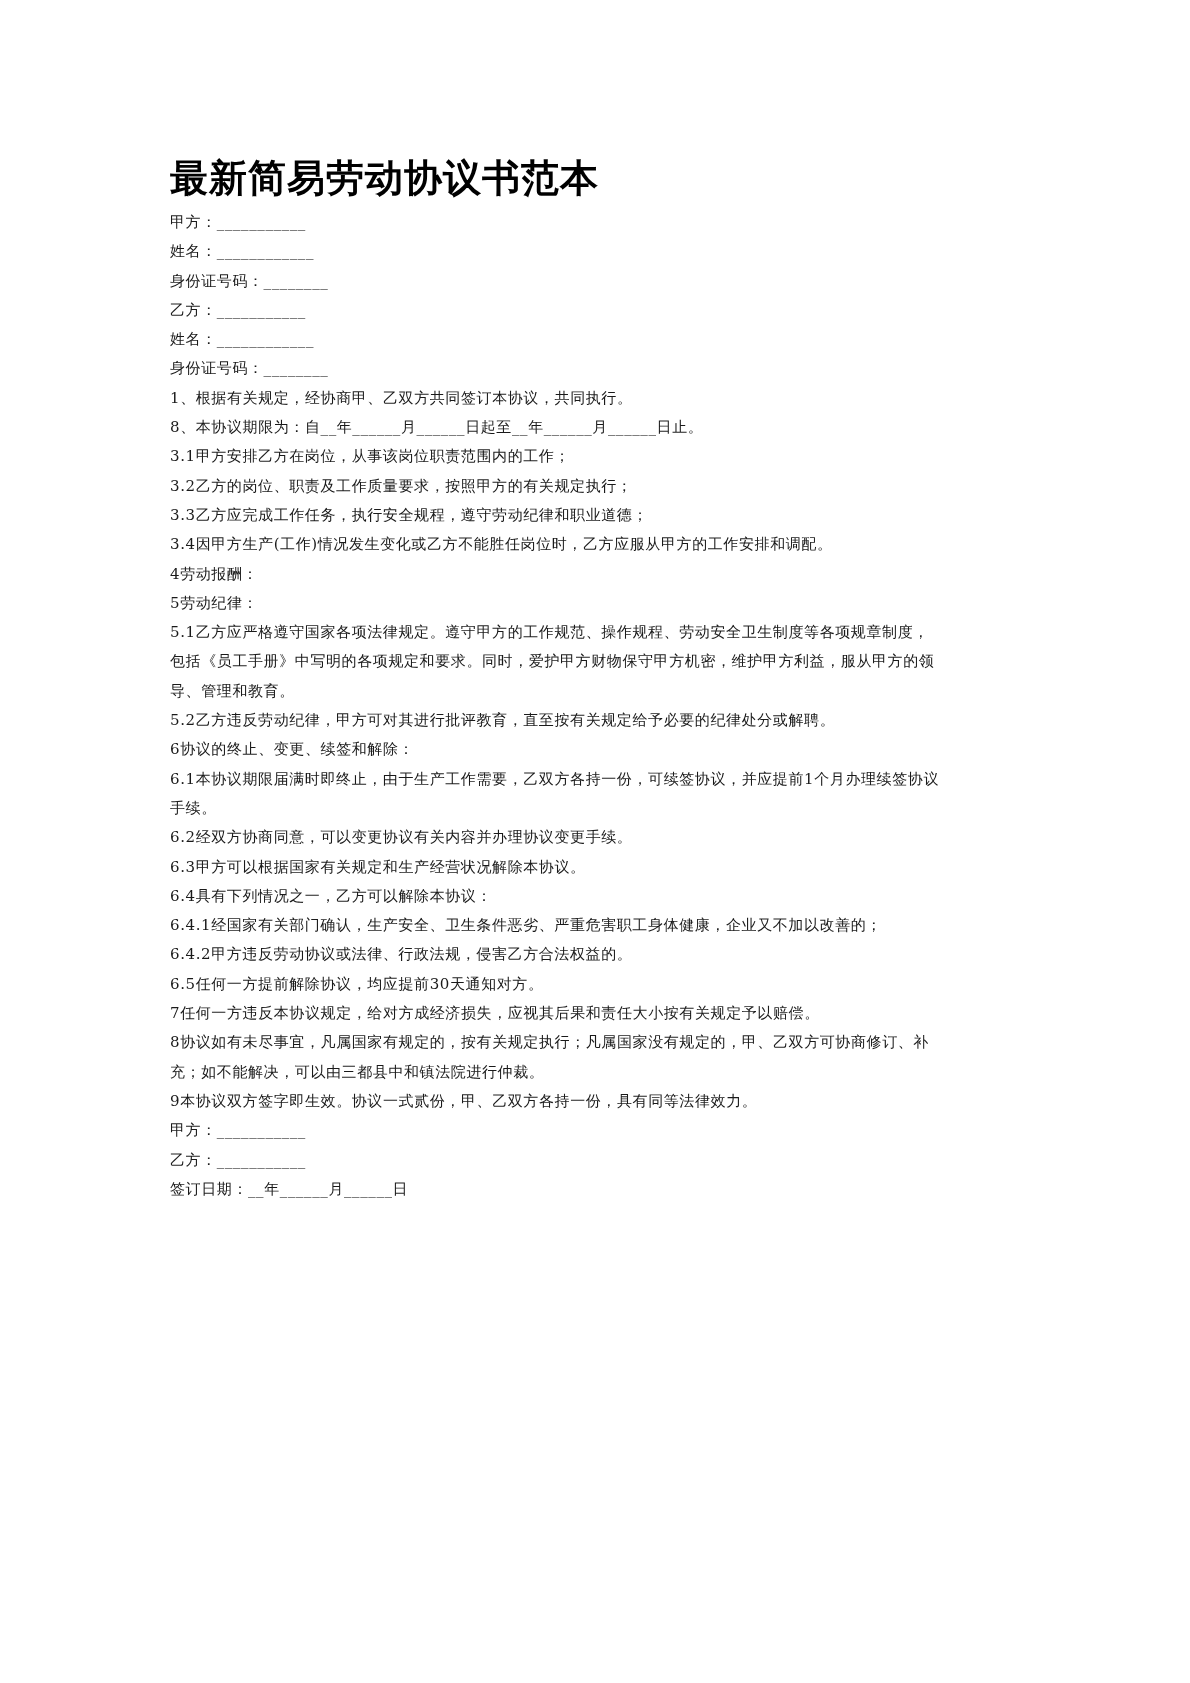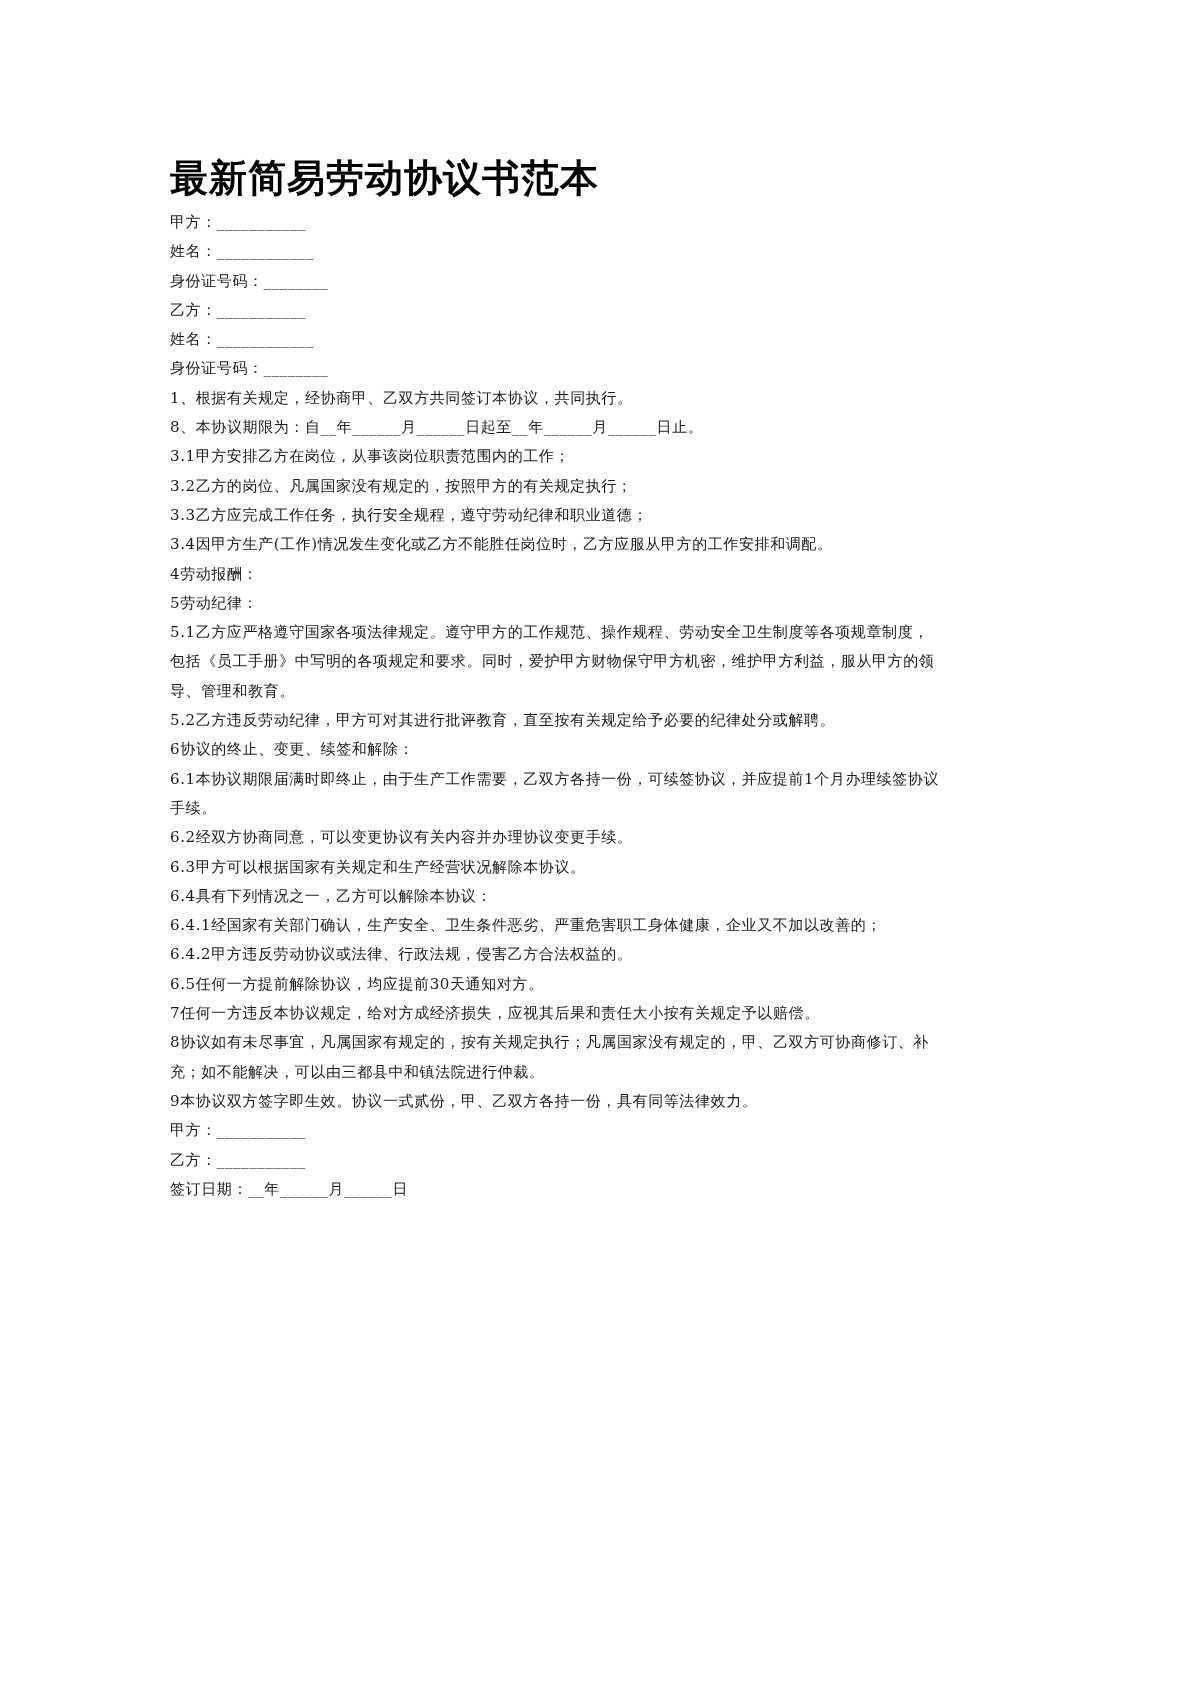--- a/index.html
+++ b/index.html
@@ -24,21 +24,21 @@
     <p class="line"><span>身份证号码：</span><span>________</span></p>
     <p class="line"><span>乙方：</span><span>___________</span></p>
     <p class="line"><span>姓名：</span><span>____________</span></p>
     <p class="line"><span>身份证号码：</span><span>________</span></p>
   </div>
 
   <div>
     <p class="line">1、根据有关规定，经协商甲、乙双方共同签订本协议，共同执行。</p>
     <p class="line">8、本协议期限为：自__年______月______日起至__年______月______日止。</p>
     <p class="line">3.1甲方安排乙方在岗位，从事该岗位职责范围内的工作；</p>
-    <p class="line">3.2乙方的岗位、凡属国家没有规定的，按照甲方的有关规定执行；</p>
+    <p class="line">3.2乙方的岗位、职责及工作质量要求，按照甲方的有关规定执行；</p>
     <p class="line">3.3乙方应完成工作任务，执行安全规程，遵守劳动纪律和职业道德；</p>
     <p class="line">3.4因甲方生产(工作)情况发生变化或乙方不能胜任岗位时，乙方应服从甲方的工作安排和调配。</p>
     <p class="line">4劳动报酬：</p>
     <p class="line">5劳动纪律：</p>
     <p class="line">5.1乙方应严格遵守国家各项法律规定。遵守甲方的工作规范、操作规程、劳动安全卫生制度等各项规章制度，包括《员工手册》中写明的各项规定和要求。同时，爱护甲方财物保守甲方机密，维护甲方利益，服从甲方的领导、管理和教育。</p>
     <p class="line">5.2乙方违反劳动纪律，甲方可对其进行批评教育，直至按有关规定给予必要的纪律处分或解聘。</p>
     <p class="line">6协议的终止、变更、续签和解除：</p>
     <p class="line">6.1本协议期限届满时即终止，由于生产工作需要，乙双方各持一份，可续签协议，并应提前1个月办理续签协议手续。</p>
     <p class="line">6.2经双方协商同意，可以变更协议有关内容并办理协议变更手续。</p>
     <p class="line">6.3甲方可以根据国家有关规定和生产经营状况解除本协议。</p>

